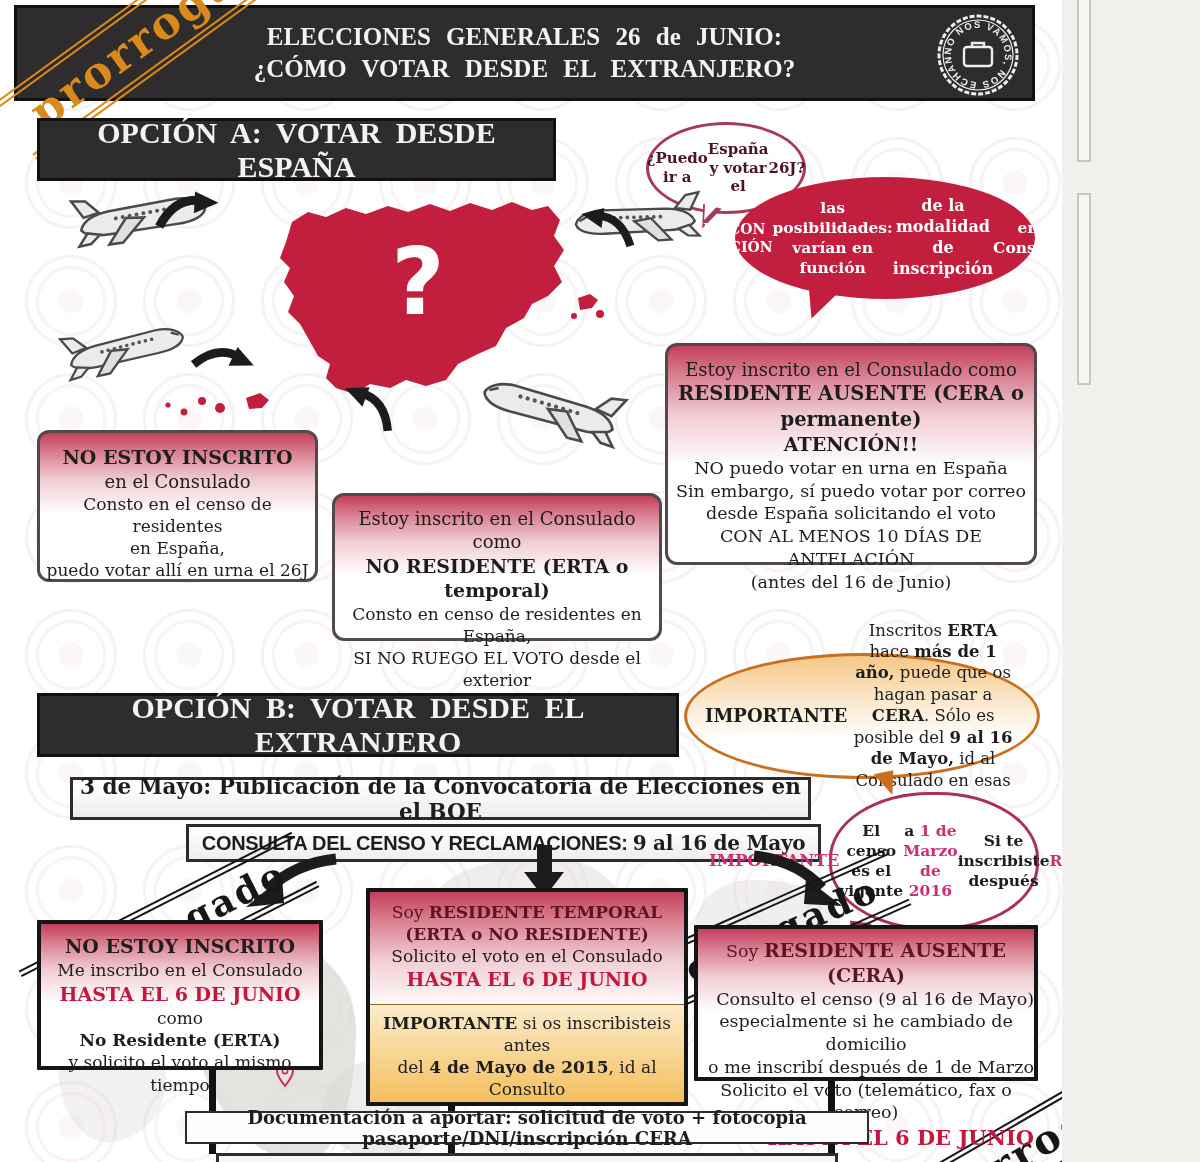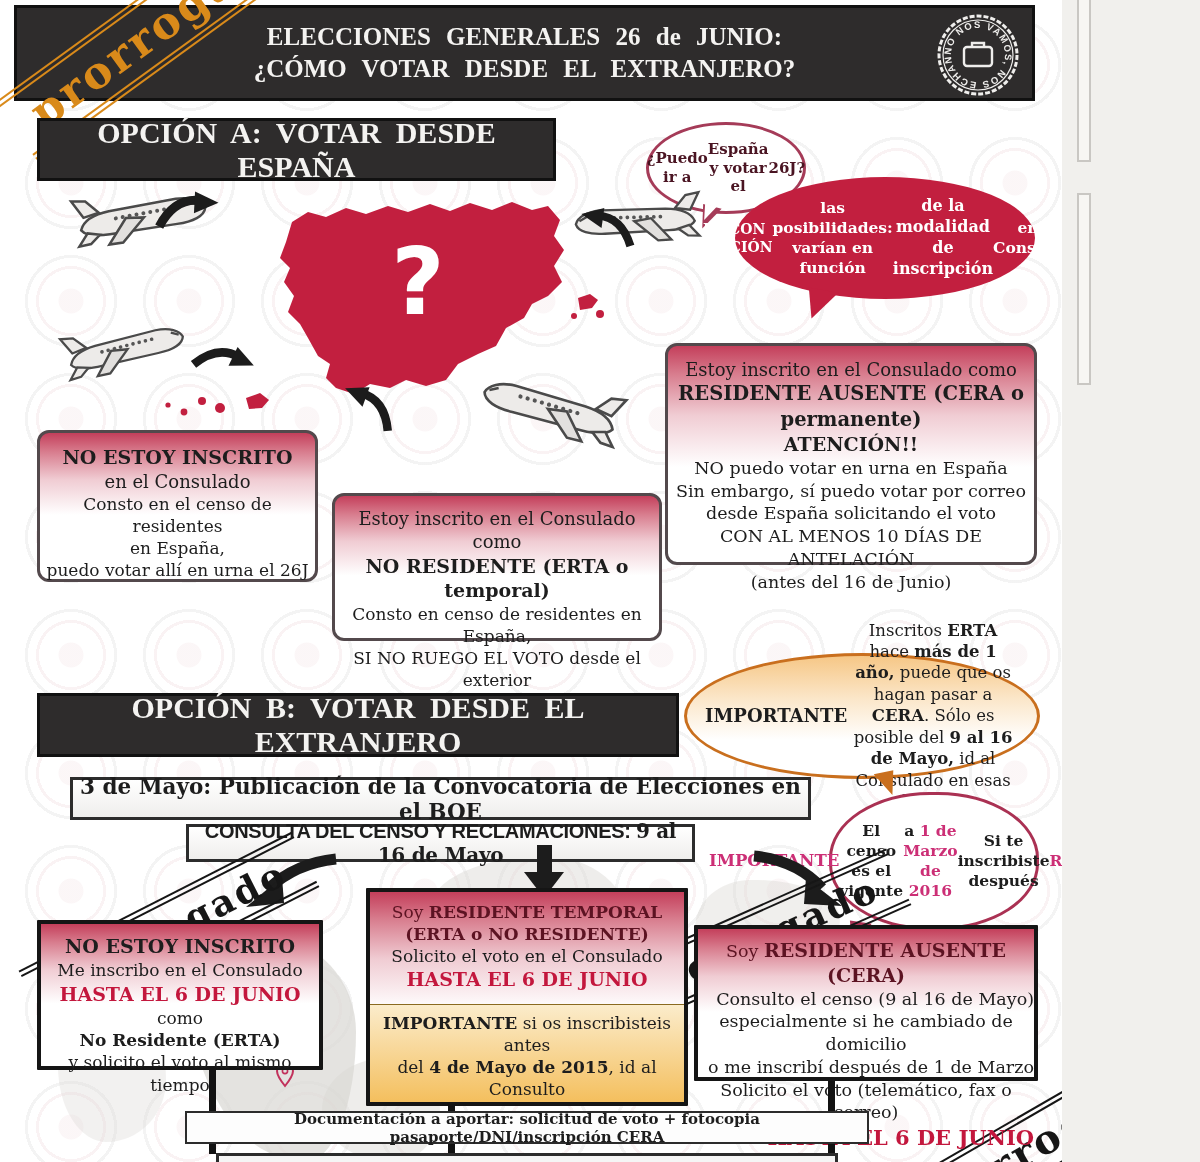--- a/index.html
+++ b/index.html
@@ -206,21 +206,21 @@
     <span style="font-size:18px;font-weight:bold;">IMPORTANTE</span>
     <span><span>Inscritos </span><b>ERTA</b><span> hace </span><b>más de 1 año,</b><span> puede que os hagan pasar a </span><b>CERA</b><span>. Sólo es posible del </span><b>9 al 16 de Mayo,</b><span> id al Consulado en esas fechas!!</span></span>
   </div>
   <div style="position:absolute;left:876px;top:772px;width:0;height:0;
        border-left:14px solid transparent;border-right:6px solid transparent;border-top:24px solid #c96f1e;transform:rotate(-12deg);"></div>
 
   <div class="bar" style="left:70px;top:777px;width:741px;height:43px;font-weight:bold;font-size:21.5px;">
     <span>3 de Mayo: Publicación de la Convocatoria de Elecciones en el BOE</span>
   </div>
 
-  <div class="bar" style="left:186px;top:824px;width:509px;height:38px;font-family:'Liberation Sans',sans-serif;font-weight:bold;font-size:20px;letter-spacing:-0.3px;">
+  <div class="bar" style="left:186px;top:824px;width:635px;height:38px;font-family:'Liberation Sans',sans-serif;font-weight:bold;font-size:20px;letter-spacing:-0.3px;">
     <span><span>CONSULTA DEL CENSO Y RECLAMACIONES: </span><span style="font-family:'DejaVu Serif',serif;">9 al 16 de Mayo</span></span>
   </div>
 
   <div class="bubble" style="left:829px;top:792px;width:210px;height:138px;background:#fff;border:3px solid #aa3153;
               border-radius:48%;font-size:15.5px;font-weight:bold;line-height:1.3;">
     <span class="pink" style="font-size:16.5px;">IMPORTANTE</span>
     <span>El censo es el vigente</span>
     <span><span>a </span><span class="pink">1 de Marzo de 2016</span></span>
     <span>Si te inscribiste después</span>
     <span class="pink">RECLAMA!!!</span>
@@ -285,21 +285,21 @@
     <span class="red" style="font-size:21px;">HASTA EL 6 DE JUNIO</span>
   </div>
 
   <div class="vline" style="left:209px;top:1070px;height:42px;"></div>
   <div class="vline" style="left:448px;top:1104px;height:8px;"></div>
   <div class="vline" style="left:828px;top:1081px;height:31px;"></div>
   <div class="vline" style="left:209px;top:1142px;height:12px;"></div>
   <div class="vline" style="left:448px;top:1142px;height:12px;"></div>
   <div class="vline" style="left:828px;top:1142px;height:12px;"></div>
 
-  <div class="bar" style="left:185px;top:1111px;width:684px;height:33px;font-weight:bold;font-size:15px;background:#fdfdfd;border-width:2.5px;">
+  <div class="bar" style="left:185px;top:1111px;width:684px;height:33px;font-weight:bold;font-size:18px;background:#fdfdfd;border-width:2.5px;">
     <span>Documentación a aportar: solicitud de voto + fotocopia pasaporte/DNI/inscripción CERA</span>
   </div>
 
   <div class="bar" style="left:216px;top:1153px;width:622px;height:22px;background:#f5f5f5;"></div>
 
   <div style="position:absolute;left:1062px;top:0;width:138px;height:1162px;background:#f1f0ed;"></div>
   <div style="position:absolute;left:1077px;top:0;width:14px;height:162px;background:#f7f6f3;border:2px solid #c9c7c3;box-sizing:border-box;border-top:none;"></div>
   <div style="position:absolute;left:1077px;top:193px;width:14px;height:192px;background:#f7f6f3;border:2px solid #c9c7c3;box-sizing:border-box;"></div>
 
 </div>

